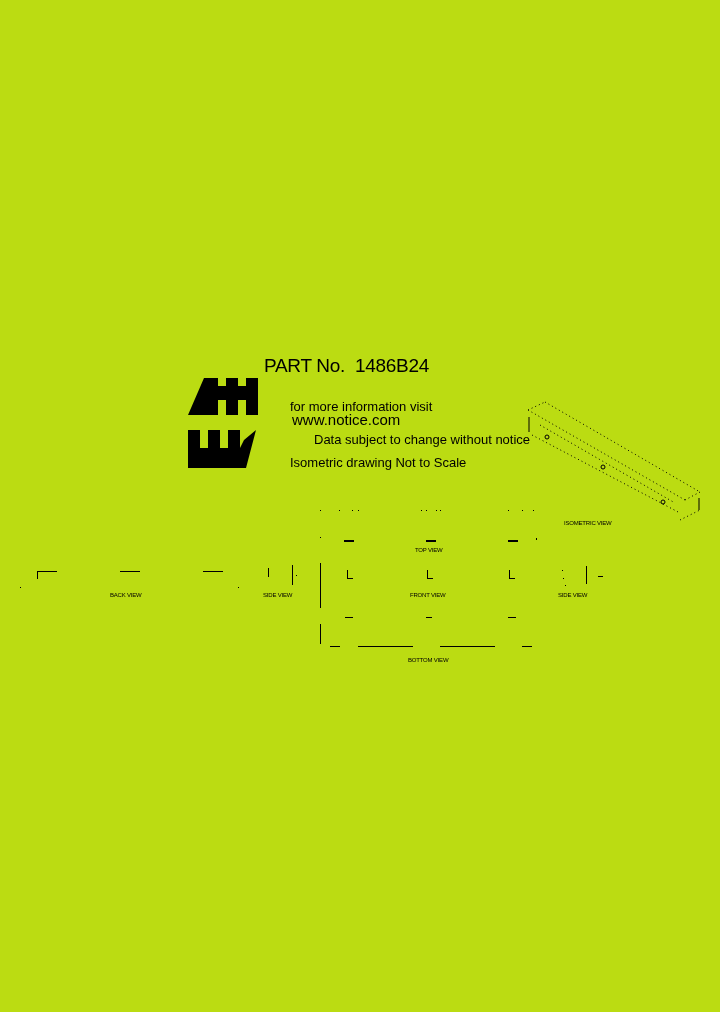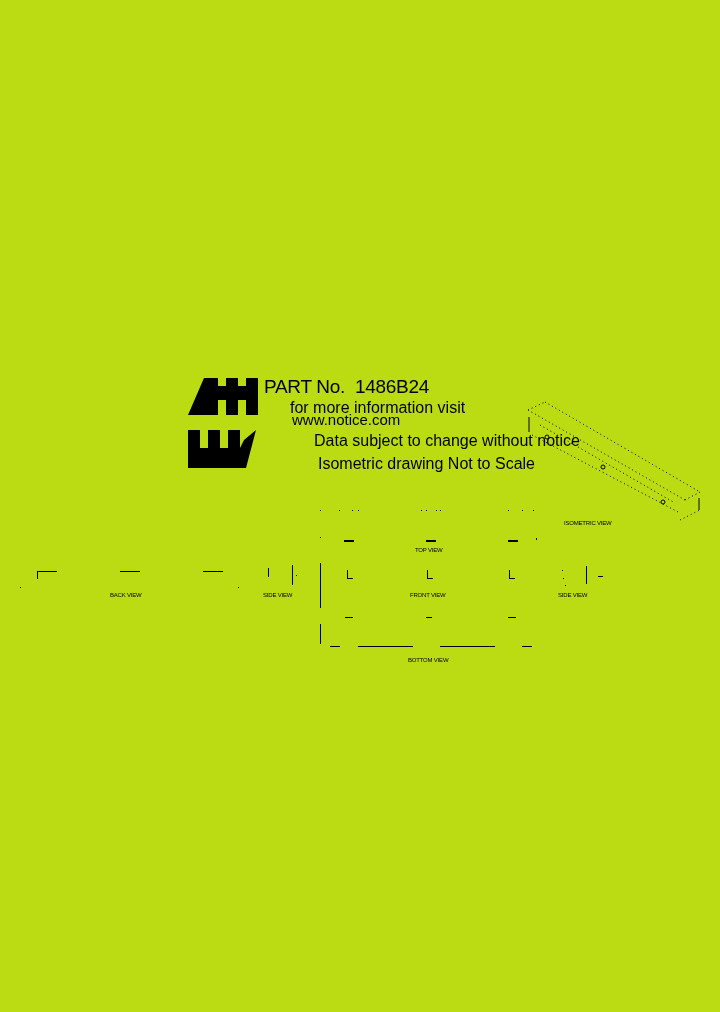--- a/index.html
+++ b/index.html
@@ -5,27 +5,27 @@
   html, body { margin: 0; padding: 0; }
   body {
     width: 720px; height: 1012px;
     background: #bbdc12;
     position: relative; overflow: hidden;
     font-family: "Liberation Sans", sans-serif;
     color: #000;
   }
   .abs { position: absolute; }
   .logo { left: 188px; top: 378px; width: 72px; height: 90px; }
-  .part-title { left: 264px; top: 376px; font-size: 19px; letter-spacing: -0.3px; white-space: nowrap; }
+  .part-title { left: 264px; top: 355px; font-size: 19px; letter-spacing: -0.3px; white-space: nowrap; }
   .part-title .num { margin-left: 10px; }
-  .line-sm { font-size: 16px; white-space: nowrap; }
+  .line-sm { font-size: 13px; white-space: nowrap; }
   .info { left: 290px; top: 399px; }
   .url { left: 292px; top: 411px; font-size: 15px; white-space: nowrap; }
   .notice { left: 290px; top: 432px; padding-left: 24px; }
-  .scale { left: 290px; top: 455px; margin-left: 28px; }
+  .scale { left: 290px; top: 455px; }
   .view-label { font-size: 6px; white-space: nowrap; letter-spacing: -0.2px; }
   .ln { position: absolute; background: #000; }
   .dot { position: absolute; width: 1px; height: 1px; background: #000; }
   svg { position: absolute; overflow: visible; }
 </style>
 </head>
 <body>
 
 <svg class="logo" viewBox="0 0 72 90" width="72" height="90" style="left:188px;top:378px;">
 

